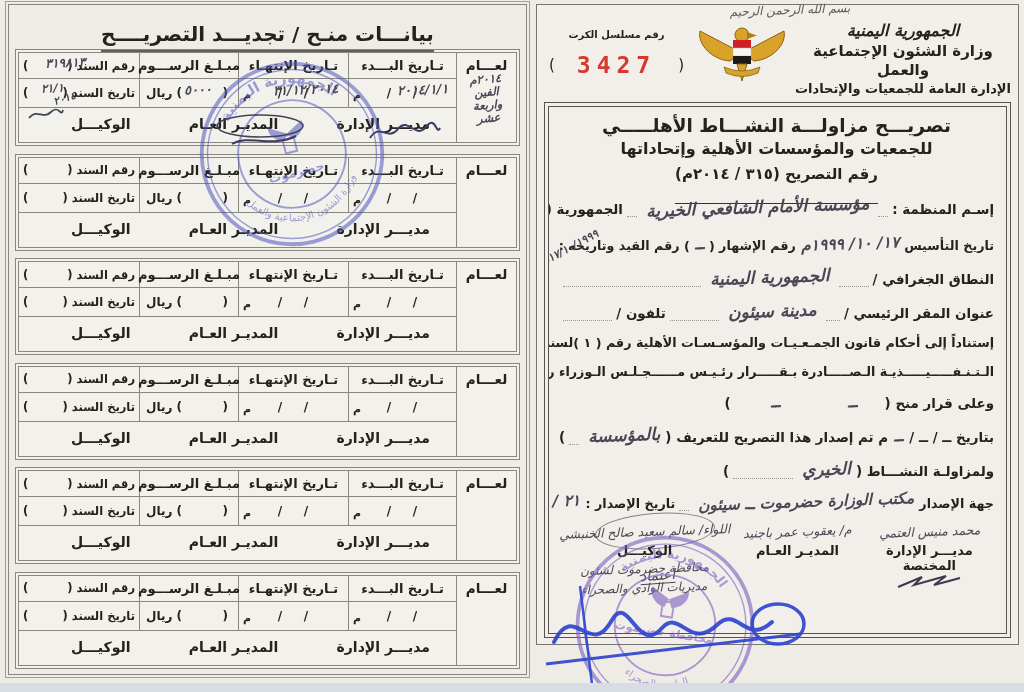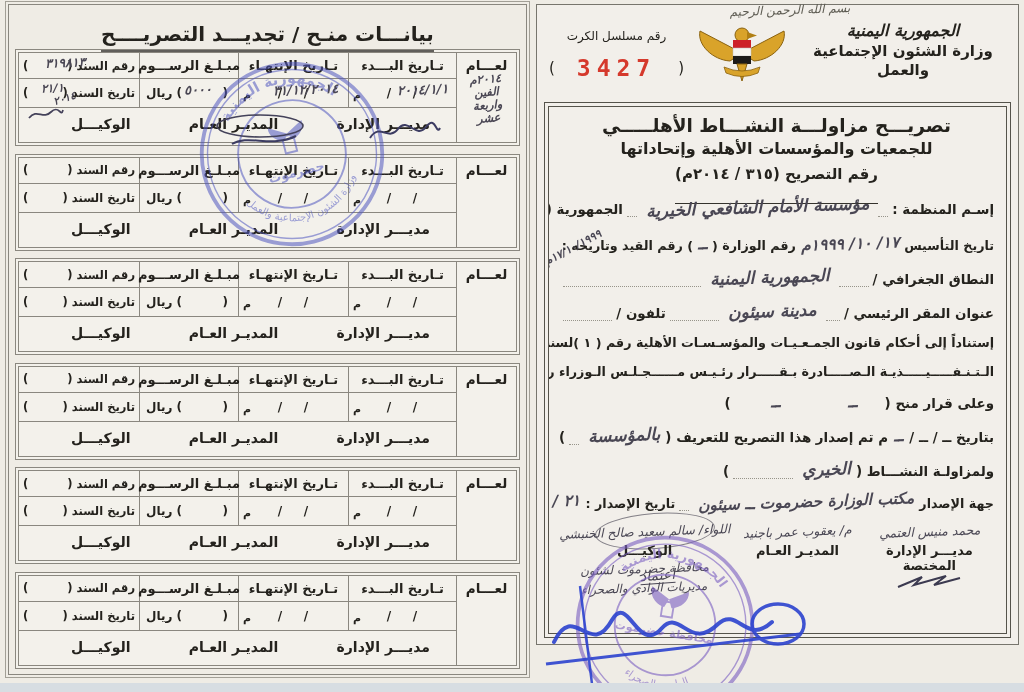--- a/index.html
+++ b/index.html
@@ -44,21 +44,21 @@
   .rp{position:absolute;left:536px;top:4px;width:483px;height:641px;border:1px solid #77756d;direction:rtl;background:rgba(255,255,255,.2)}
   .bismillah{position:absolute;top:-2px;left:148px;width:210px;text-align:center;font-size:12px;font-style:italic;color:#5d5b52;transform:rotate(-2deg)}
   .hdr-row{display:flex;padding:16px 6px 0 6px}
   .hdr-names{width:218px;text-align:center;line-height:1.3}
   .republic{font-size:16px;font-weight:bold;font-style:italic;letter-spacing:1px}
   .ministry{font-size:15px;font-weight:bold}
   .sector{font-size:14.5px;font-weight:bold;letter-spacing:1px}
   .admin{font-size:13px;font-weight:bold}
   .hdr-emblem{width:104px;display:flex;justify-content:center;align-items:flex-start;padding-top:2px}
   .hdr-serial{flex:1;text-align:center;padding-top:8px}
-  .serial-label{font-size:12px;font-weight:normal}
+  .serial-label{font-size:10px;font-weight:bold}
   .serial-num{margin-top:12px;display:flex;justify-content:center;gap:22px;align-items:center;direction:ltr;font-size:15px}
   .serial-digits{font-family:"DejaVu Sans Mono",monospace;color:#d5392c;font-size:23px;letter-spacing:6px;font-weight:bold}
 
   .permit{position:absolute;top:97px;left:7px;right:7px;bottom:6px;border:1.5px solid #55534b;padding:3px}
   .permit-inner{border:1px solid #55534b;height:100%;padding:8px 12px 0 10px;position:relative;overflow:hidden}
   .pt1{text-align:center;font-size:18.5px;font-weight:bold}
   .pt2{text-align:center;font-size:16px;font-weight:bold;margin-top:3px}
   .pt3{text-align:center;font-size:15px;font-weight:bold;margin-top:7px}
   .pt3 span{border-bottom:1.5px solid #34322c;padding-bottom:20px}
   .pline{display:flex;align-items:flex-end;font-size:13.4px;font-weight:bold;margin-top:14px;white-space:nowrap}
@@ -405,20 +405,21 @@
   </div>
   </div>
 
   <div class="rp">
     <div class="bismillah hw">بسم الله الرحمن الرحيم</div>
 
     <div class="hdr-row">
       <div class="hdr-names">
         <div class="republic">الجمهورية اليمنية</div>
         <div class="ministry">وزارة الشئون الإجتماعية والعمل</div>
+        <div class="admin">الإدارة العامة للجمعيات والإتحادات</div>
       </div>
       <div class="hdr-emblem">
         <svg width="96" height="70" viewBox="0 0 96 70">
           <path d="M48,30 L6,8 C3,22 19,37 36,38 Z" fill="#d9a32a" stroke="#8a6210" stroke-width="1"></path>
           <path d="M48,30 L90,8 C93,22 77,37 60,38 Z" fill="#d9a32a" stroke="#8a6210" stroke-width="1"></path>
           <circle cx="48" cy="12" r="7" fill="#d9a32a" stroke="#8a6210"></circle>
           <path d="M53,9 L63,12.5 L53,16 Z" fill="#b07f14"></path>
           <rect x="39" y="17" width="18" height="8" fill="#cd2027"></rect>
           <rect x="39" y="25" width="18" height="8" fill="#f7f5ef" stroke="#bbb" stroke-width=".5"></rect>
           <rect x="39" y="33" width="18" height="8" fill="#1d1b19"></rect>
@@ -448,21 +449,21 @@
           <span class="hwv big">مؤسسة الأمام الشافعي الخيرية</span>
           <span class="dots"></span>
           <span>الجمهورية (</span>
           <span class="hwv">خيرية</span>
 
         </div>
 
         <div class="pline tight">
           <span>تاريخ التأسيس</span>
           <span class="hwv">١٧/ ١٠/ ١٩٩٩م</span>
-          <span>رقم الوزارة (</span>
+          <span>رقم الإشهار (</span>
           <span class="gapw" style="width:40px">
               <span class="hwv">ــ</span>
             </span>
           <span>) رقم القيد وتاريخه :</span>
           <span class="qaid-stack">
 
             <span class="hw qaid-date">١٧/١٠/١٩٩٩م</span>
           </span>
         </div>
 

